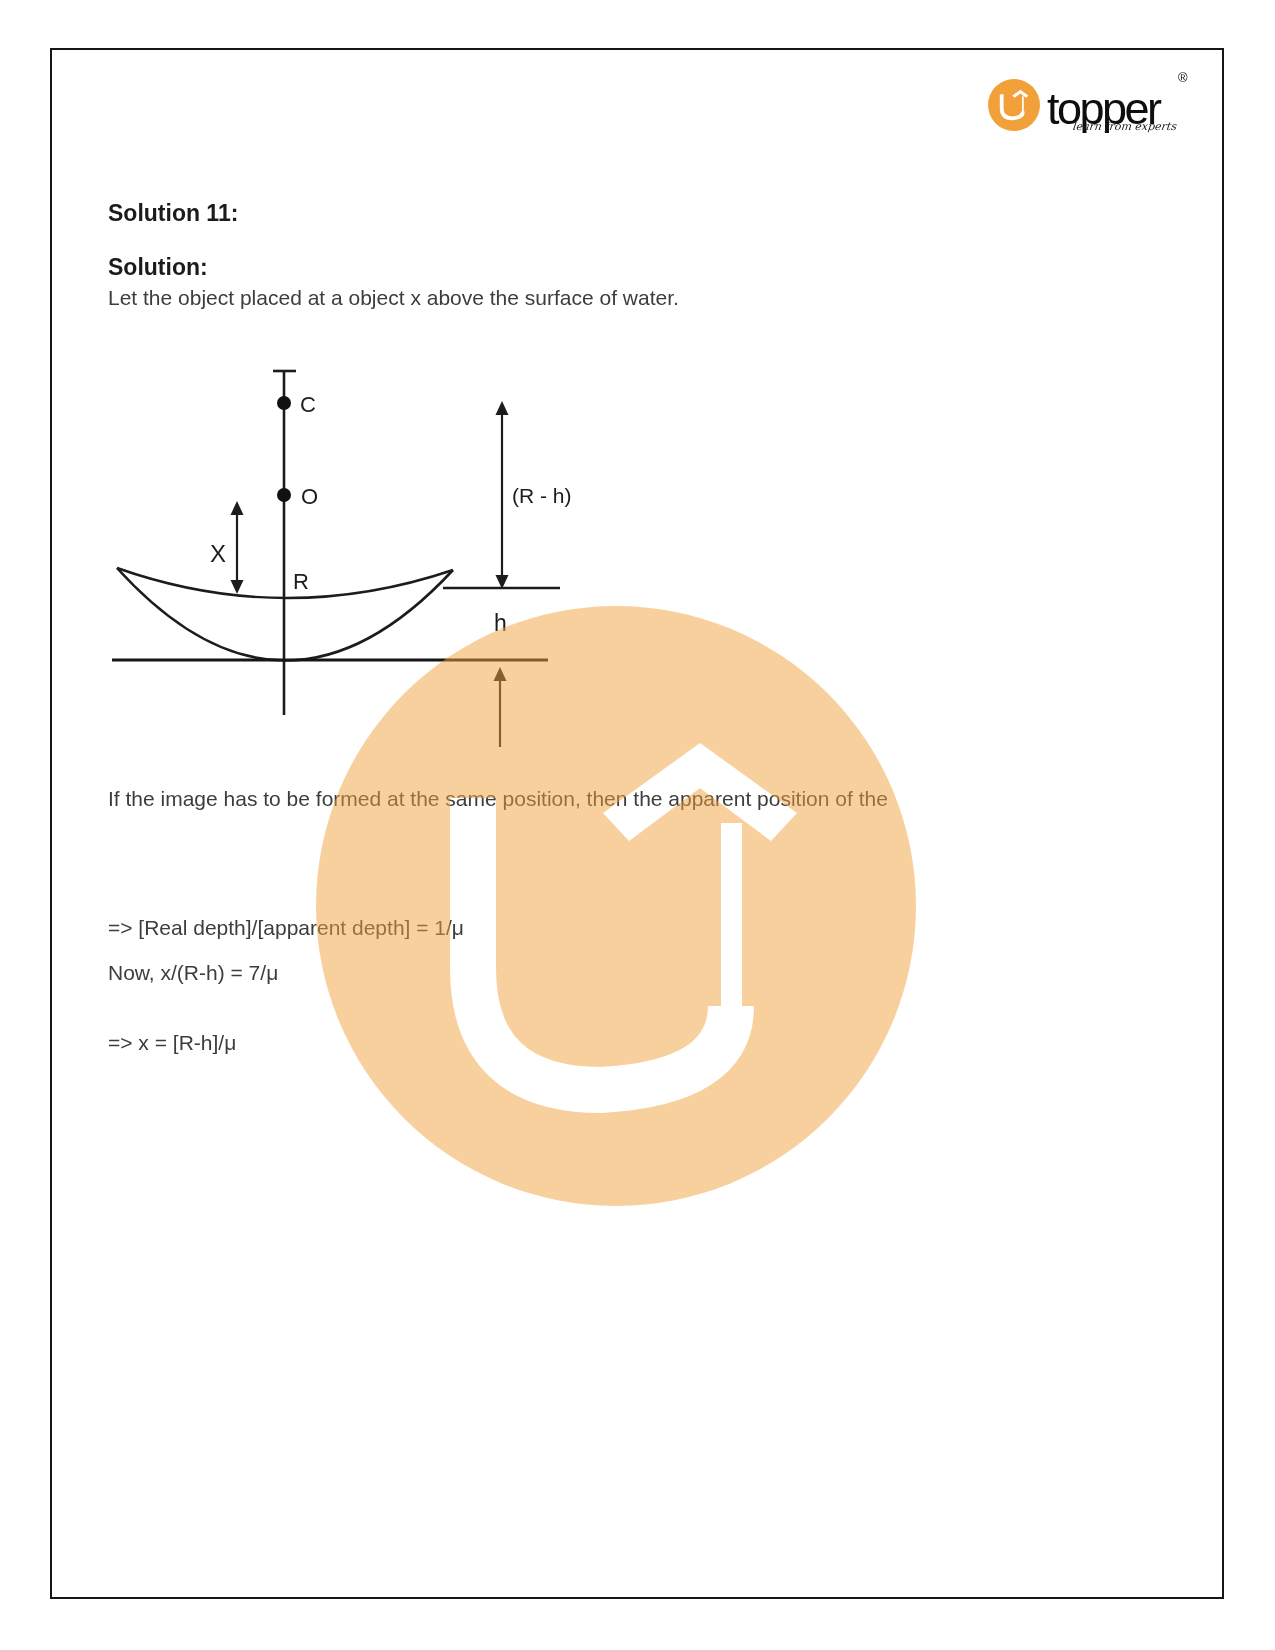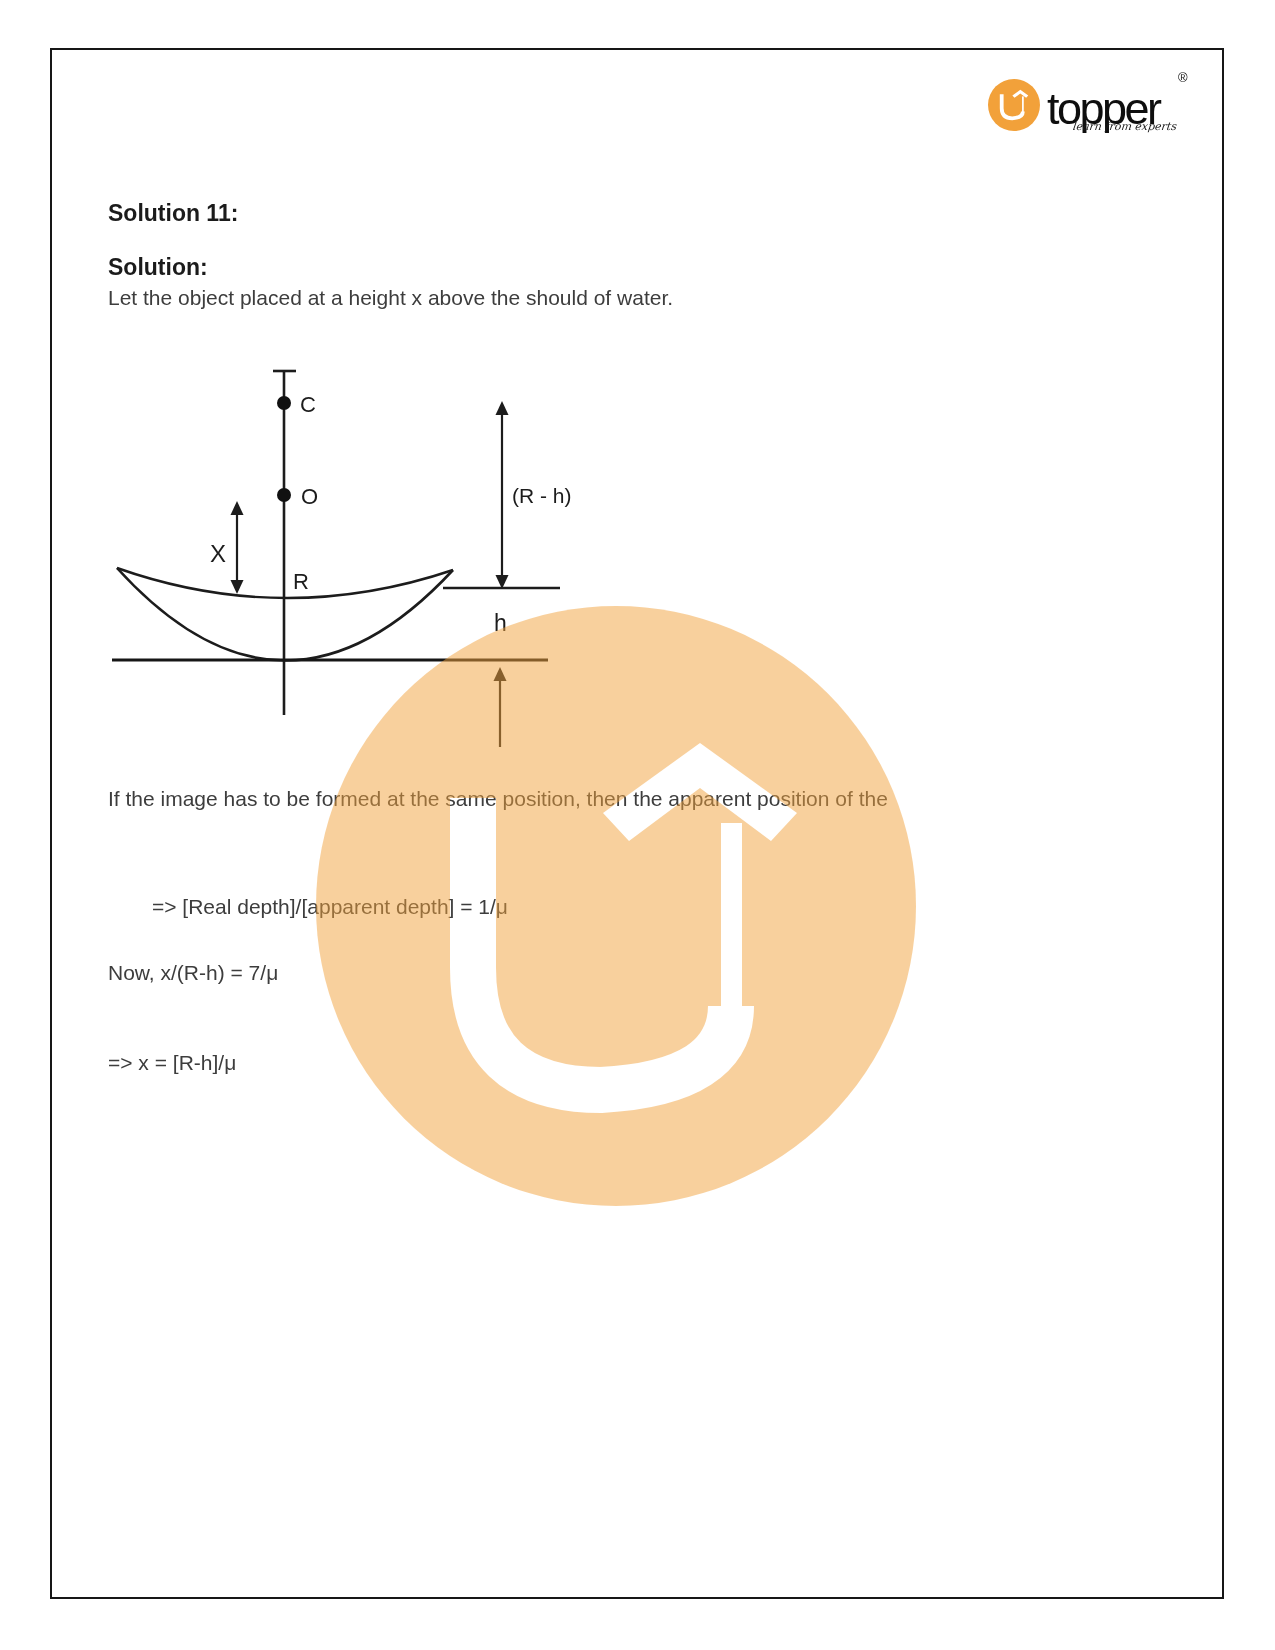--- a/index.html
+++ b/index.html
@@ -27,23 +27,23 @@
   }
   
   .tx{position:absolute;left:108px;white-space:nowrap;}
   .h-bold{font-size:23px;font-weight:700;color:#1b1b1b;}
   .body-line{font-size:21px;color:#3d3d3d;}
   .q-title{top:200px;}
   .sol-label{top:254px;}
   .intro{top:286px;}
   .para1{top:787px;}
   .para2{top:825px;}
-  .eq1{top:895px;margin-left:44px;}
+  .eq1{top:916px;}
   .eq2{top:961px;}
-  .eq3{top:1031px;margin-top:20px;}
+  .eq3{top:1031px;}
   
   .diagram-svg,.overlay-svg{position:absolute;left:0;top:0;pointer-events:none;}
 </style>
 </head>
 <body>
 
 <div class="page">
 
   <div class="border-box"></div>
 
@@ -98,21 +98,21 @@
     <line x1="112" y1="660" x2="548" y2="660" stroke="#161616" stroke-width="3.2"></line>
 
     <g>
       <line x1="500" y1="678" x2="500" y2="747" stroke="#1c1c1c" stroke-width="2.2"></line>
       <polygon points="500,667 493.5,681 506.5,681" fill="#1c1c1c"></polygon>
     </g>
   </svg>
 
   <div class="tx h-bold q-title">Solution 11:</div>
   <div class="tx h-bold sol-label">Solution:</div>
-  <div class="tx body-line intro">Let the object placed at a height x above the should of water.</div>
+  <div class="tx body-line intro">Let the object placed at a object x above the surface of water.</div>
 
   <div class="tx body-line para1">If the image has to be formed at the same position, then the apparent position of the</div>
 
   <div class="tx body-line eq1">=&gt; [Real depth]/[apparent depth] = 1/μ</div>
   <div class="tx body-line eq2">Now, x/(R-h) = 7/μ</div>
   <div class="tx body-line eq3">=&gt; x = [R-h]/μ</div>
 
   <svg class="overlay-svg" width="1275" height="1650" viewBox="0 0 1275 1650">
     <rect x="0" y="0" width="1275" height="1650" fill="#F2A23B" fill-opacity="0.5" mask="url(#wm-mask)"></rect>
   </svg>

